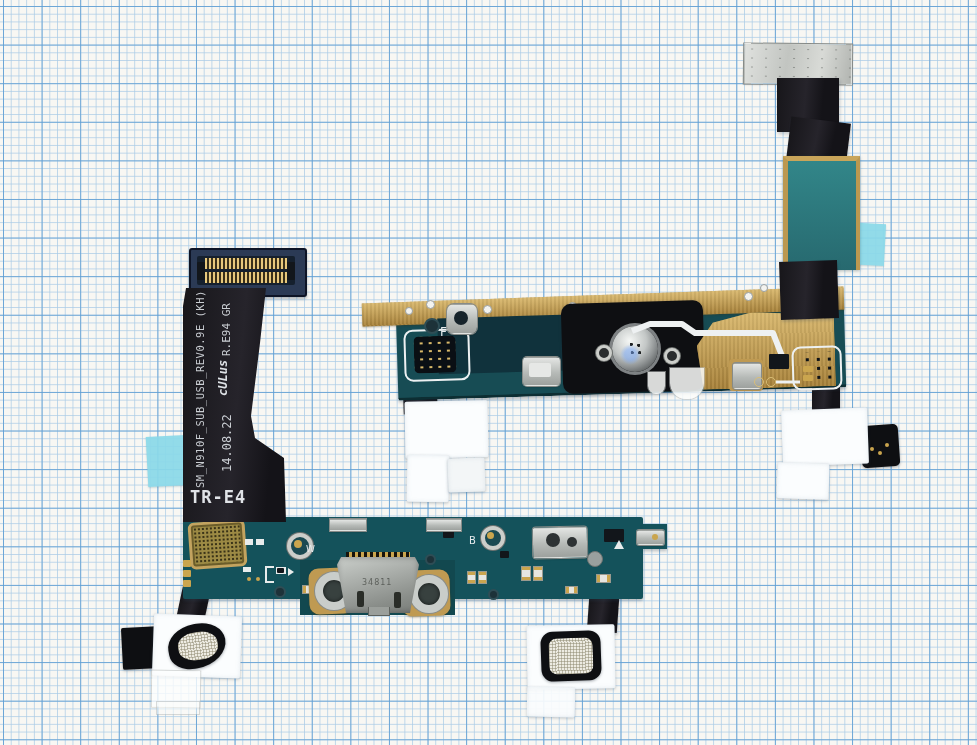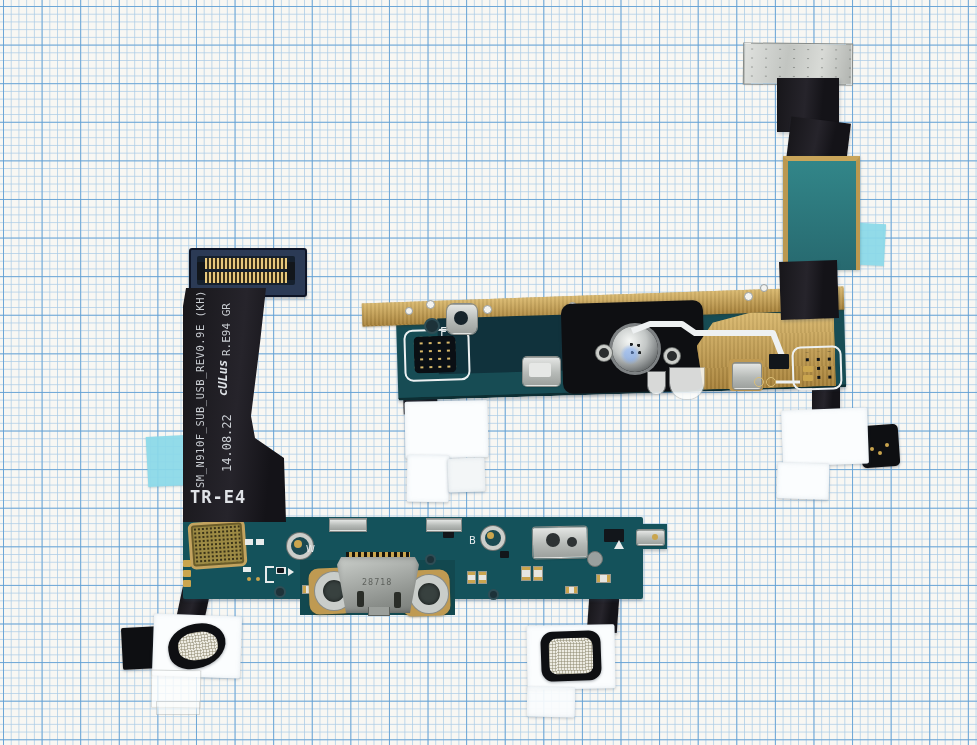--- a/index.html
+++ b/index.html
@@ -217,21 +217,21 @@
 
     <div class="abs" style="left:309px; top:568px; width:44px; height:46px; background:#bf9a52; border-radius:10px; transform:rotate(-2deg); box-shadow:0 1px 2px rgba(80,60,20,.4);"></div>
     <div class="abs" style="left:402px; top:570px; width:48px; height:46px; background:#bf9a52; border-radius:10px; transform:rotate(-2deg); box-shadow:0 1px 2px rgba(80,60,20,.4);"></div>
     <div class="abs ring" style="left:315px; top:572px; width:22px; height:22px;"></div>
     <div class="abs ring" style="left:410px; top:575px; width:22px; height:22px;"></div>
     <div class="abs usbpins" style="left:346px; top:552px; width:64px; height:7px;"></div>
     <div class="abs" style="left:337px; top:557px; width:82px; height:56px;
                 clip-path:polygon(5% 0,95% 0,100% 14%,89% 100%,11% 100%,0 14%);
                 background:linear-gradient(165deg,#cbcfcb,#a4a8a4 45%,#8a8e8a 75%,#787c78);
                 box-shadow:inset 0 0 6px rgba(0,0,0,.35);"></div>
-    <div class="mark" style="left:362px; top:578px; font-size:8px; color:rgba(45,48,43,.6); letter-spacing:1px;">28718</div>
+    <div class="mark" style="left:362px; top:578px; font-size:8px; color:rgba(45,48,43,.6); letter-spacing:1px;">34811</div>
     <div class="abs" style="left:357px; top:591px; width:7px; height:16px; background:#2a2d28; border-radius:2px;"></div>
     <div class="abs" style="left:394px; top:592px; width:7px; height:16px; background:#2a2d28; border-radius:2px;"></div>
     <div class="abs" style="left:368px; top:607px; width:20px; height:8px; background:#9b9f9b; border:1px solid #5e625e; border-top:none;"></div>
   </div>
 
   <div class="g" style="z-index:6;">
     <div class="abs cyan" style="left:147px; top:436px; width:40px; height:50px; transform:rotate(-3deg); z-index:-2;"></div>
 
     <div class="abs" style="left:189px; top:248px; width:114px; height:45px; background:#2b3a55; border:2px solid #0d1426; border-radius:3px; box-shadow:0 2px 3px rgba(40,60,80,.35);">
       <div class="abs" style="left:6px; top:6px; width:98px; height:29px; background:#15202e; border-radius:2px;"></div>

